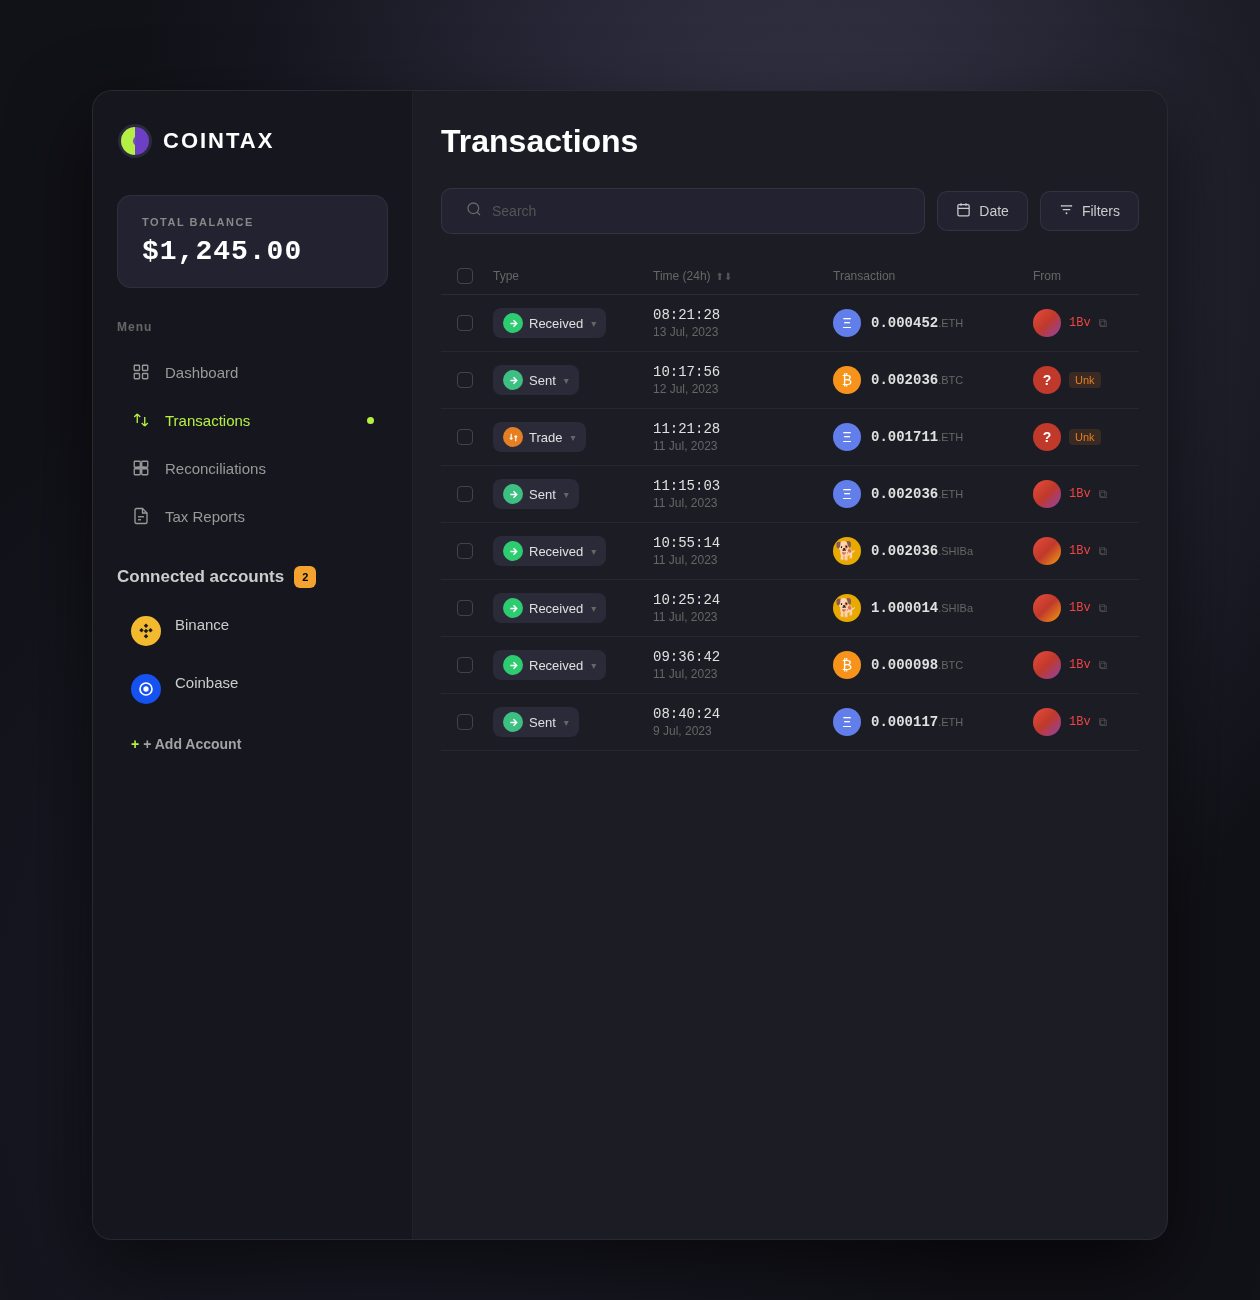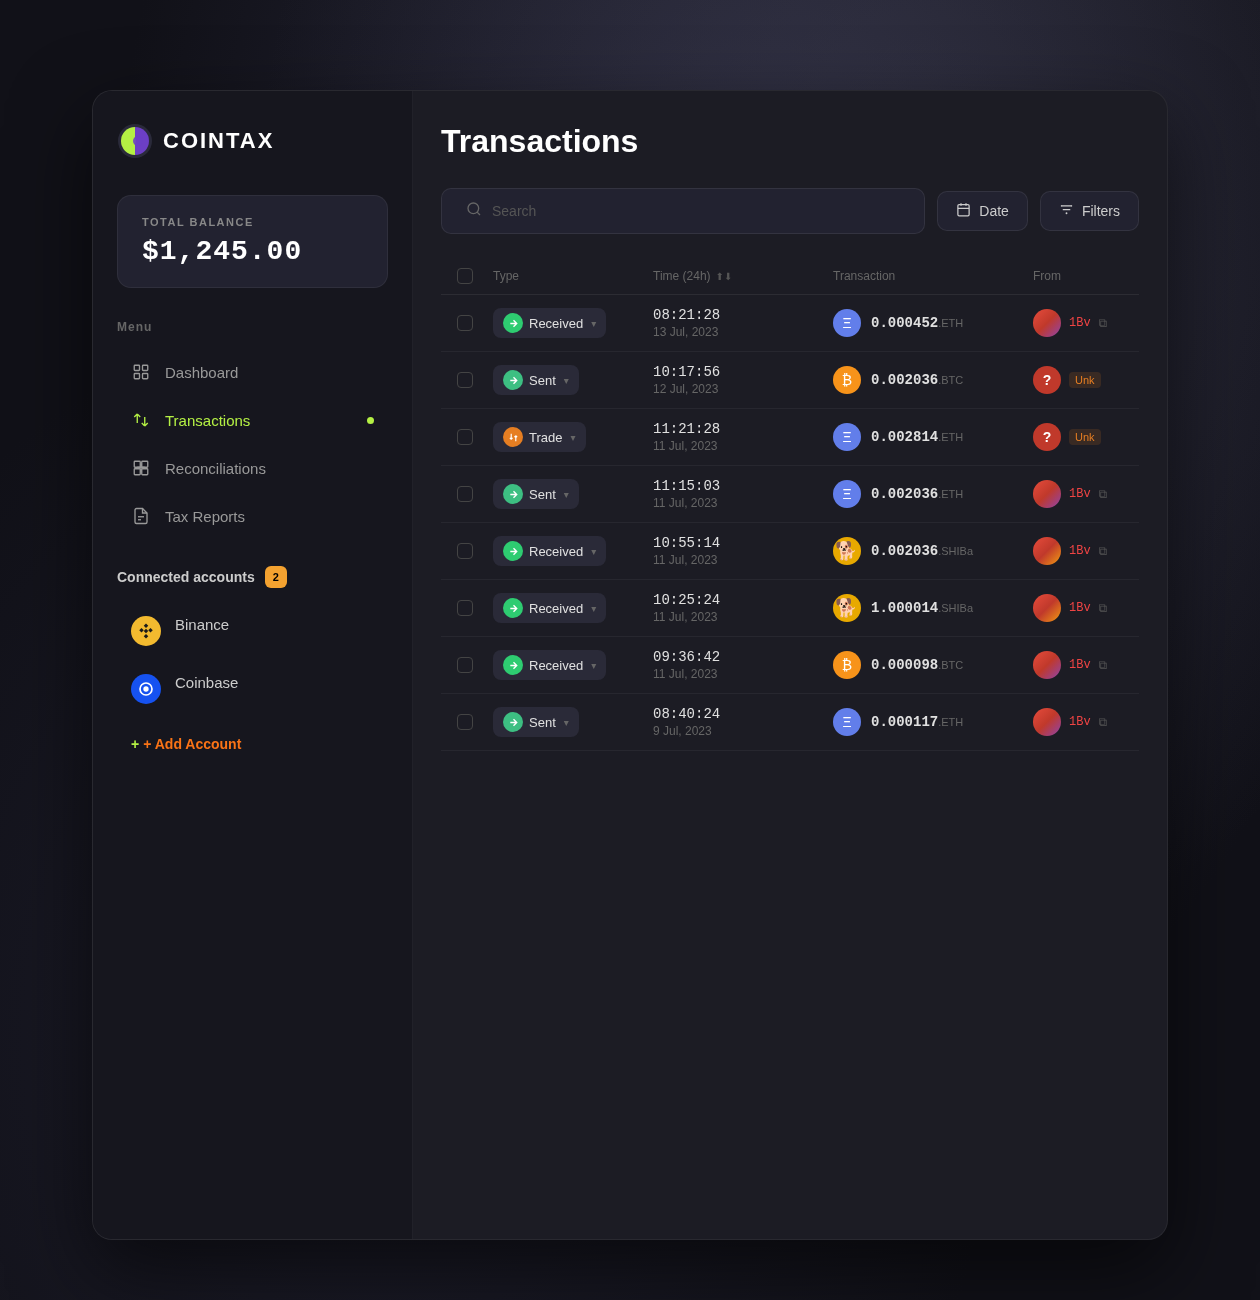--- a/index.html
+++ b/index.html
@@ -138,21 +138,21 @@
     }
 
     .connected-header {
       display: flex;
       align-items: center;
       gap: 10px;
       margin-bottom: 16px;
     }
 
     .connected-label {
-      font-size: 14px;
+      font-size: 17px;
       font-weight: 600;
       color: #ccc;
     }
 
     .badge {
       background: #f4a230;
       color: #000;
       font-size: 11px;
       font-weight: 700;
       width: 22px;
@@ -563,21 +563,21 @@
           <svg width="16" height="16" viewBox="0 0 24 24" fill="white">
             <circle cx="12" cy="12" r="9" fill="none" stroke="white" stroke-width="2.5"></circle>
             <path d="M8 12 A4 4 0 1 0 16 12 A4 4 0 1 0 8 12" fill="white"></path>
           </svg>
         </div>
         <span>Coinbase</span>
       </div>
 
       <div class="add-account-btn">
         <span>+</span>
-        <span style="color:#f97316; margin-left: -4px;">+ Add Account</span>
+        <span style="color:#a3a3a3; margin-left: -4px;">+ Add Account</span>
       </div>
     </div>
 
   </div>
 
   <div class="main-content">
 
     <h1 class="page-title">Transactions</h1>
 
     <div class="toolbar">
@@ -712,21 +712,21 @@
             <span class="chevron-down">▾</span>
           </div>
         </div>
         <div class="time-cell">
           <span class="time-value">11:21:28</span>
           <span class="date-value">11 Jul, 2023</span>
         </div>
         <div class="transaction-cell">
           <div class="crypto-icon eth-icon">Ξ</div>
           <div class="tx-amount">
-            <span class="amount-value">0.002814</span>
+            <span class="amount-value">0.001711</span>
             <span class="amount-symbol">.ETH</span>
           </div>
         </div>
         <div class="from-cell">
           <div class="question-avatar">?</div>
           <span class="unknown-badge">Unk</span>
         </div>
       </div>
 
       <div class="table-row">

